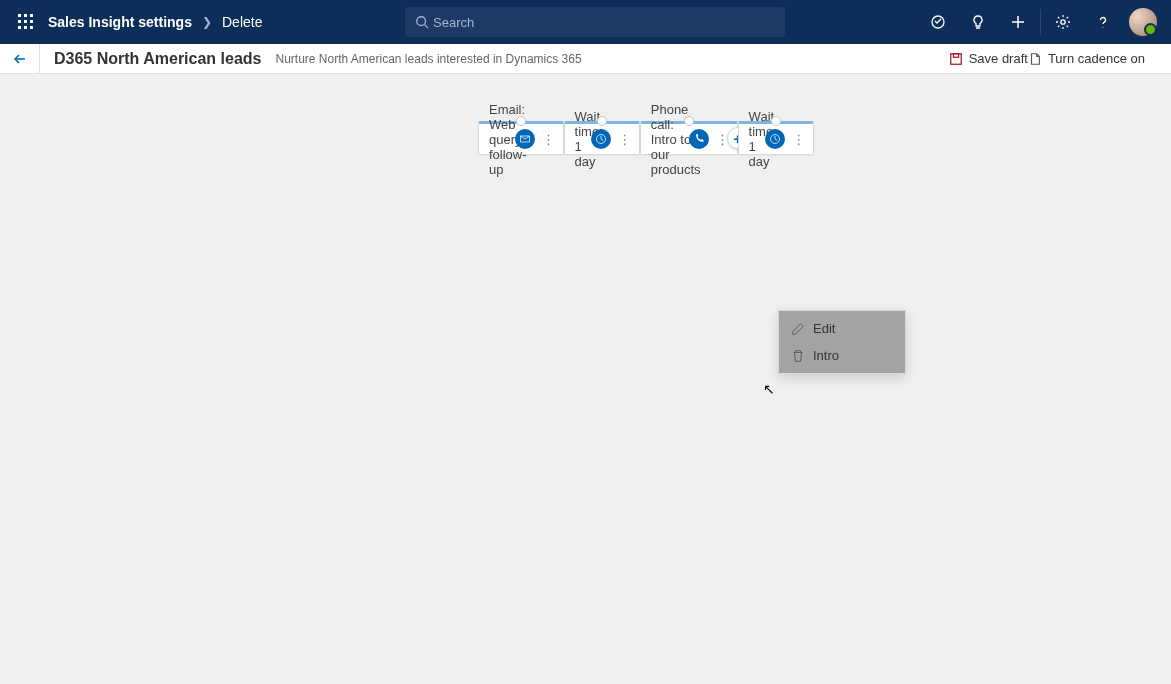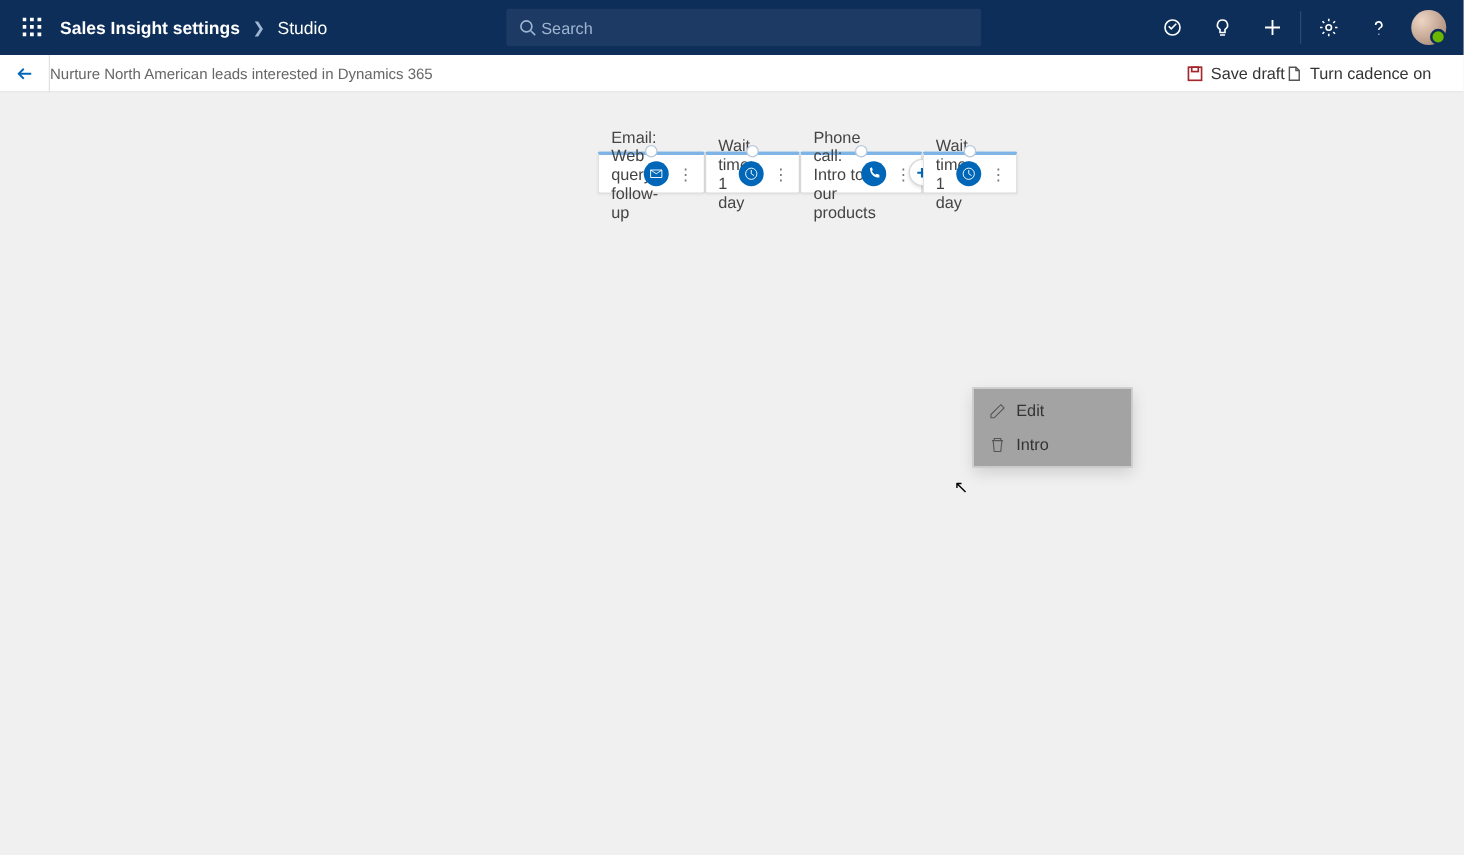--- a/index.html
+++ b/index.html
@@ -190,21 +190,21 @@
         <rect x="6" y="6" width="3" height="3"></rect>
         <rect x="12" y="6" width="3" height="3"></rect>
       <rect x="0" y="12" width="3" height="3"></rect>
         <rect x="6" y="12" width="3" height="3"></rect>
         <rect x="12" y="12" width="3" height="3"></rect>
     </svg>
   </div>
   <div class="breadcrumb">
     <span class="bold">Sales Insight settings</span>
     <span class="chev">❯</span>
-    <span>Studio</span>
+    <span>Delete</span>
   </div>
   <div class="search">
     <svg width="14" height="14" viewBox="0 0 16 16" fill="none" stroke="#9fb6d3" stroke-width="1.5">
       <circle cx="7" cy="7" r="5"></circle>
         <line x1="11" y1="11" x2="15" y2="15"></line>
     </svg>
     <input type="text" placeholder="Search" style="">
   </div>
   <div class="topright">
     <div class="topicon">
@@ -240,20 +240,21 @@
   </div>
 </div>
 
 <div class="subbar">
   <div class="backbtn">
     <svg width="16" height="16" viewBox="0 0 16 16" fill="none" stroke="#0067b8" stroke-width="1.5">
         <line x1="13" y1="8" x2="3" y2="8"></line>
         <polyline points="7,4 3,8 7,12"></polyline>
       </svg>
   </div>
+  <div class="pagetitle">D365 North American leads</div>
   <div class="pagedesc">Nurture North American leads interested in Dynamics 365</div>
   <div class="subright">
     <div class="sublink">
       <svg class="sq" width="14" height="14" viewBox="0 0 16 16" fill="none" stroke="#a4262c" stroke-width="1.5">
           <rect x="2" y="2" width="12" height="12"></rect>
           <rect x="5" y="2" width="6" height="4"></rect>
         </svg>
       <span>Save draft</span>
     </div>
     <div class="sublink">

